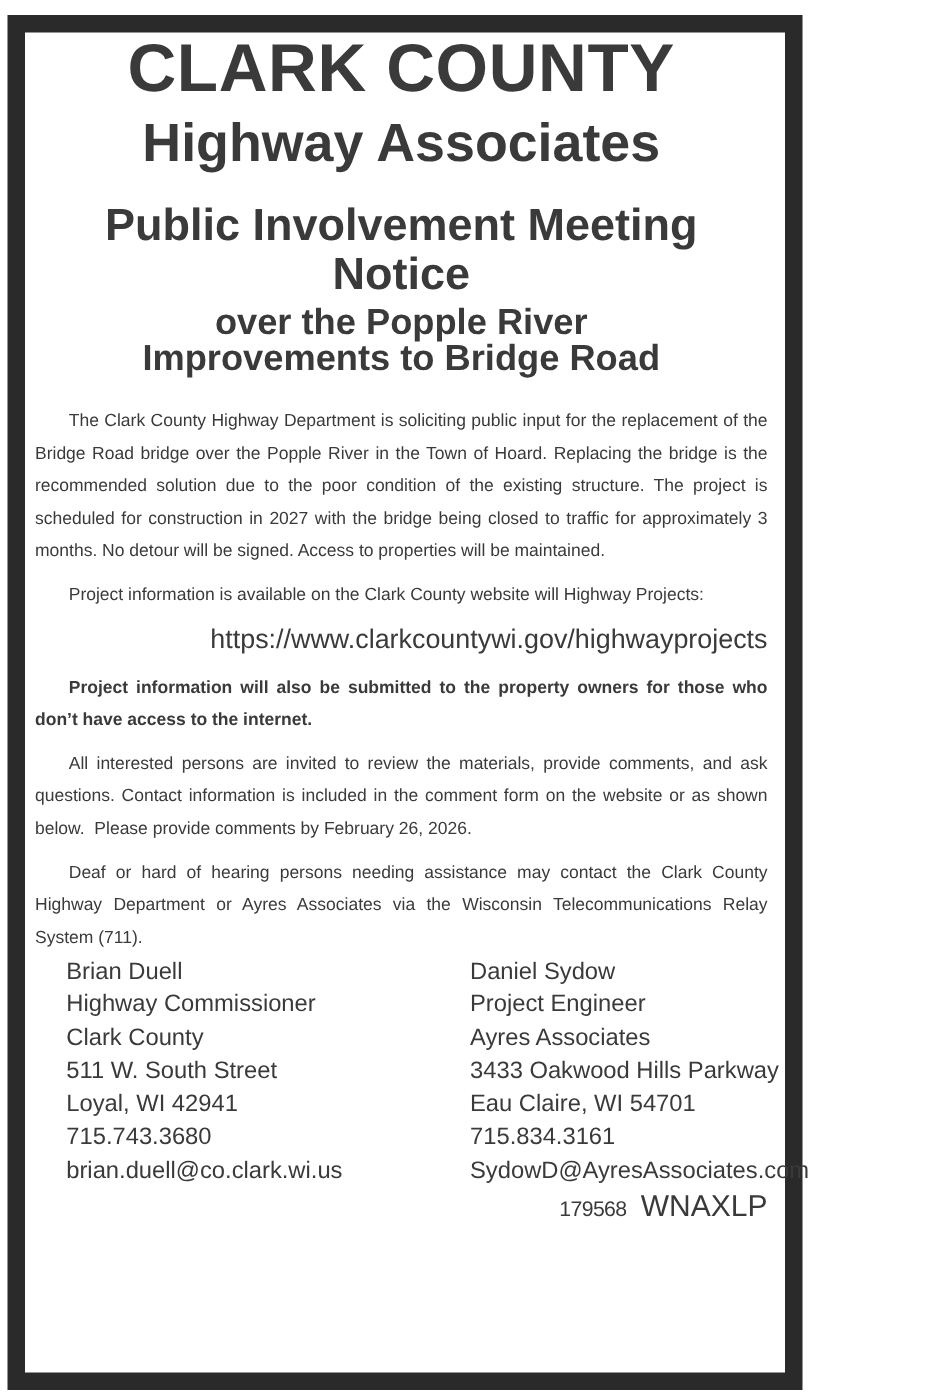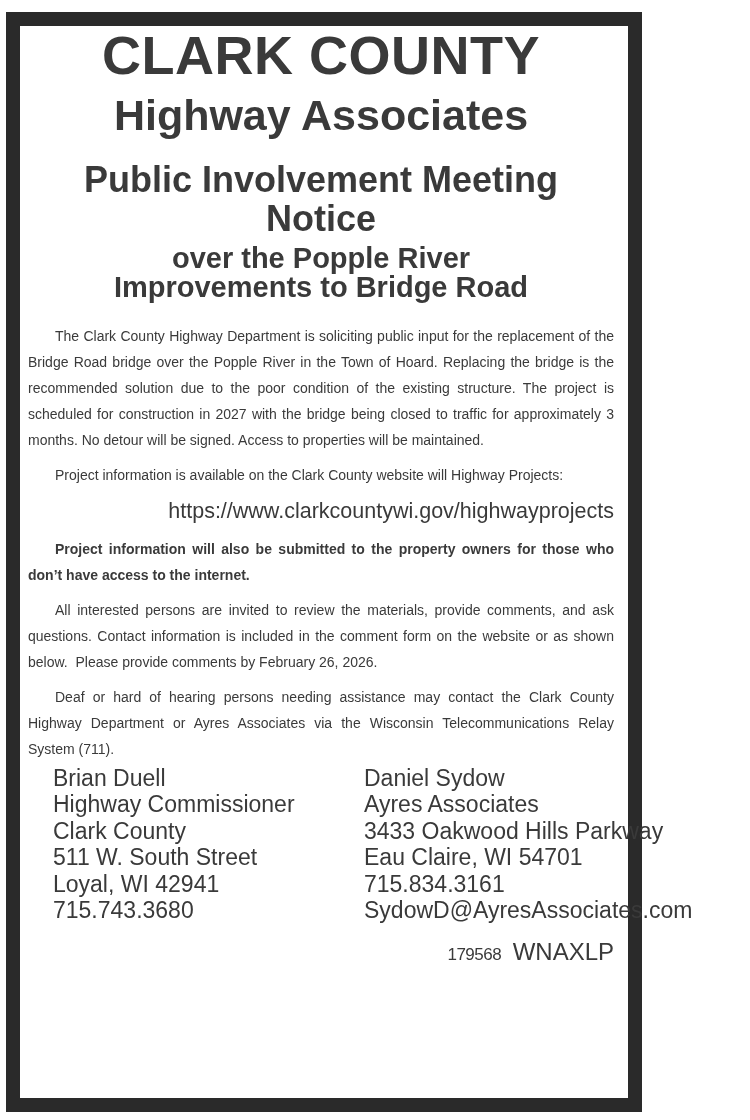--- a/index.html
+++ b/index.html
@@ -75,33 +75,34 @@
   .url-line {
     font-size: 21.5px;
     line-height: 26px;
     text-align: right;
     margin: 10px 0 0 0;
   }
   .contacts {
     display: flex;
     margin: 3px 0 0 0;
     padding-left: 25px;
-    font-size: 23px;
+    font-size: 19px;
     line-height: 26.5px;
+    gap: 12px;
   }
   .contact-col.left {
     width: 311px;
     flex: 0 0 311px;
   }
   .contact-col.right {
     flex: 1;
   }
   .footer-line {
     text-align: right;
-    margin-top: 14px;
+    margin-top: 2px;
     white-space: nowrap;
   }
   .ad-number {
     font-size: 17px;
     letter-spacing: -0.5px;
   }
   .wnaxlp {
     font-size: 24px;
     margin-left: 7px;
   }
@@ -127,23 +128,25 @@
   </div>
 
   <div class="contacts">
     <div class="contact-col left">
       <div>Brian Duell</div>
       <div>Highway Commissioner</div>
       <div>Clark County</div>
       <div>511 W. South Street</div>
       <div>Loyal, WI 42941</div>
       <div>715.743.3680</div>
+      <div>brian.duell@co.clark.wi.us</div>
     </div>
     <div class="contact-col right">
       <div>Daniel Sydow</div>
+      <div>Project Engineer</div>
       <div>Ayres Associates</div>
       <div>3433 Oakwood Hills Parkway</div>
       <div>Eau Claire, WI 54701</div>
       <div>715.834.3161</div>
       <div>SydowD@AyresAssociates.com</div>
     </div>
   </div>
 
   <div class="footer-line">
     <span class="ad-number">179568</span>

